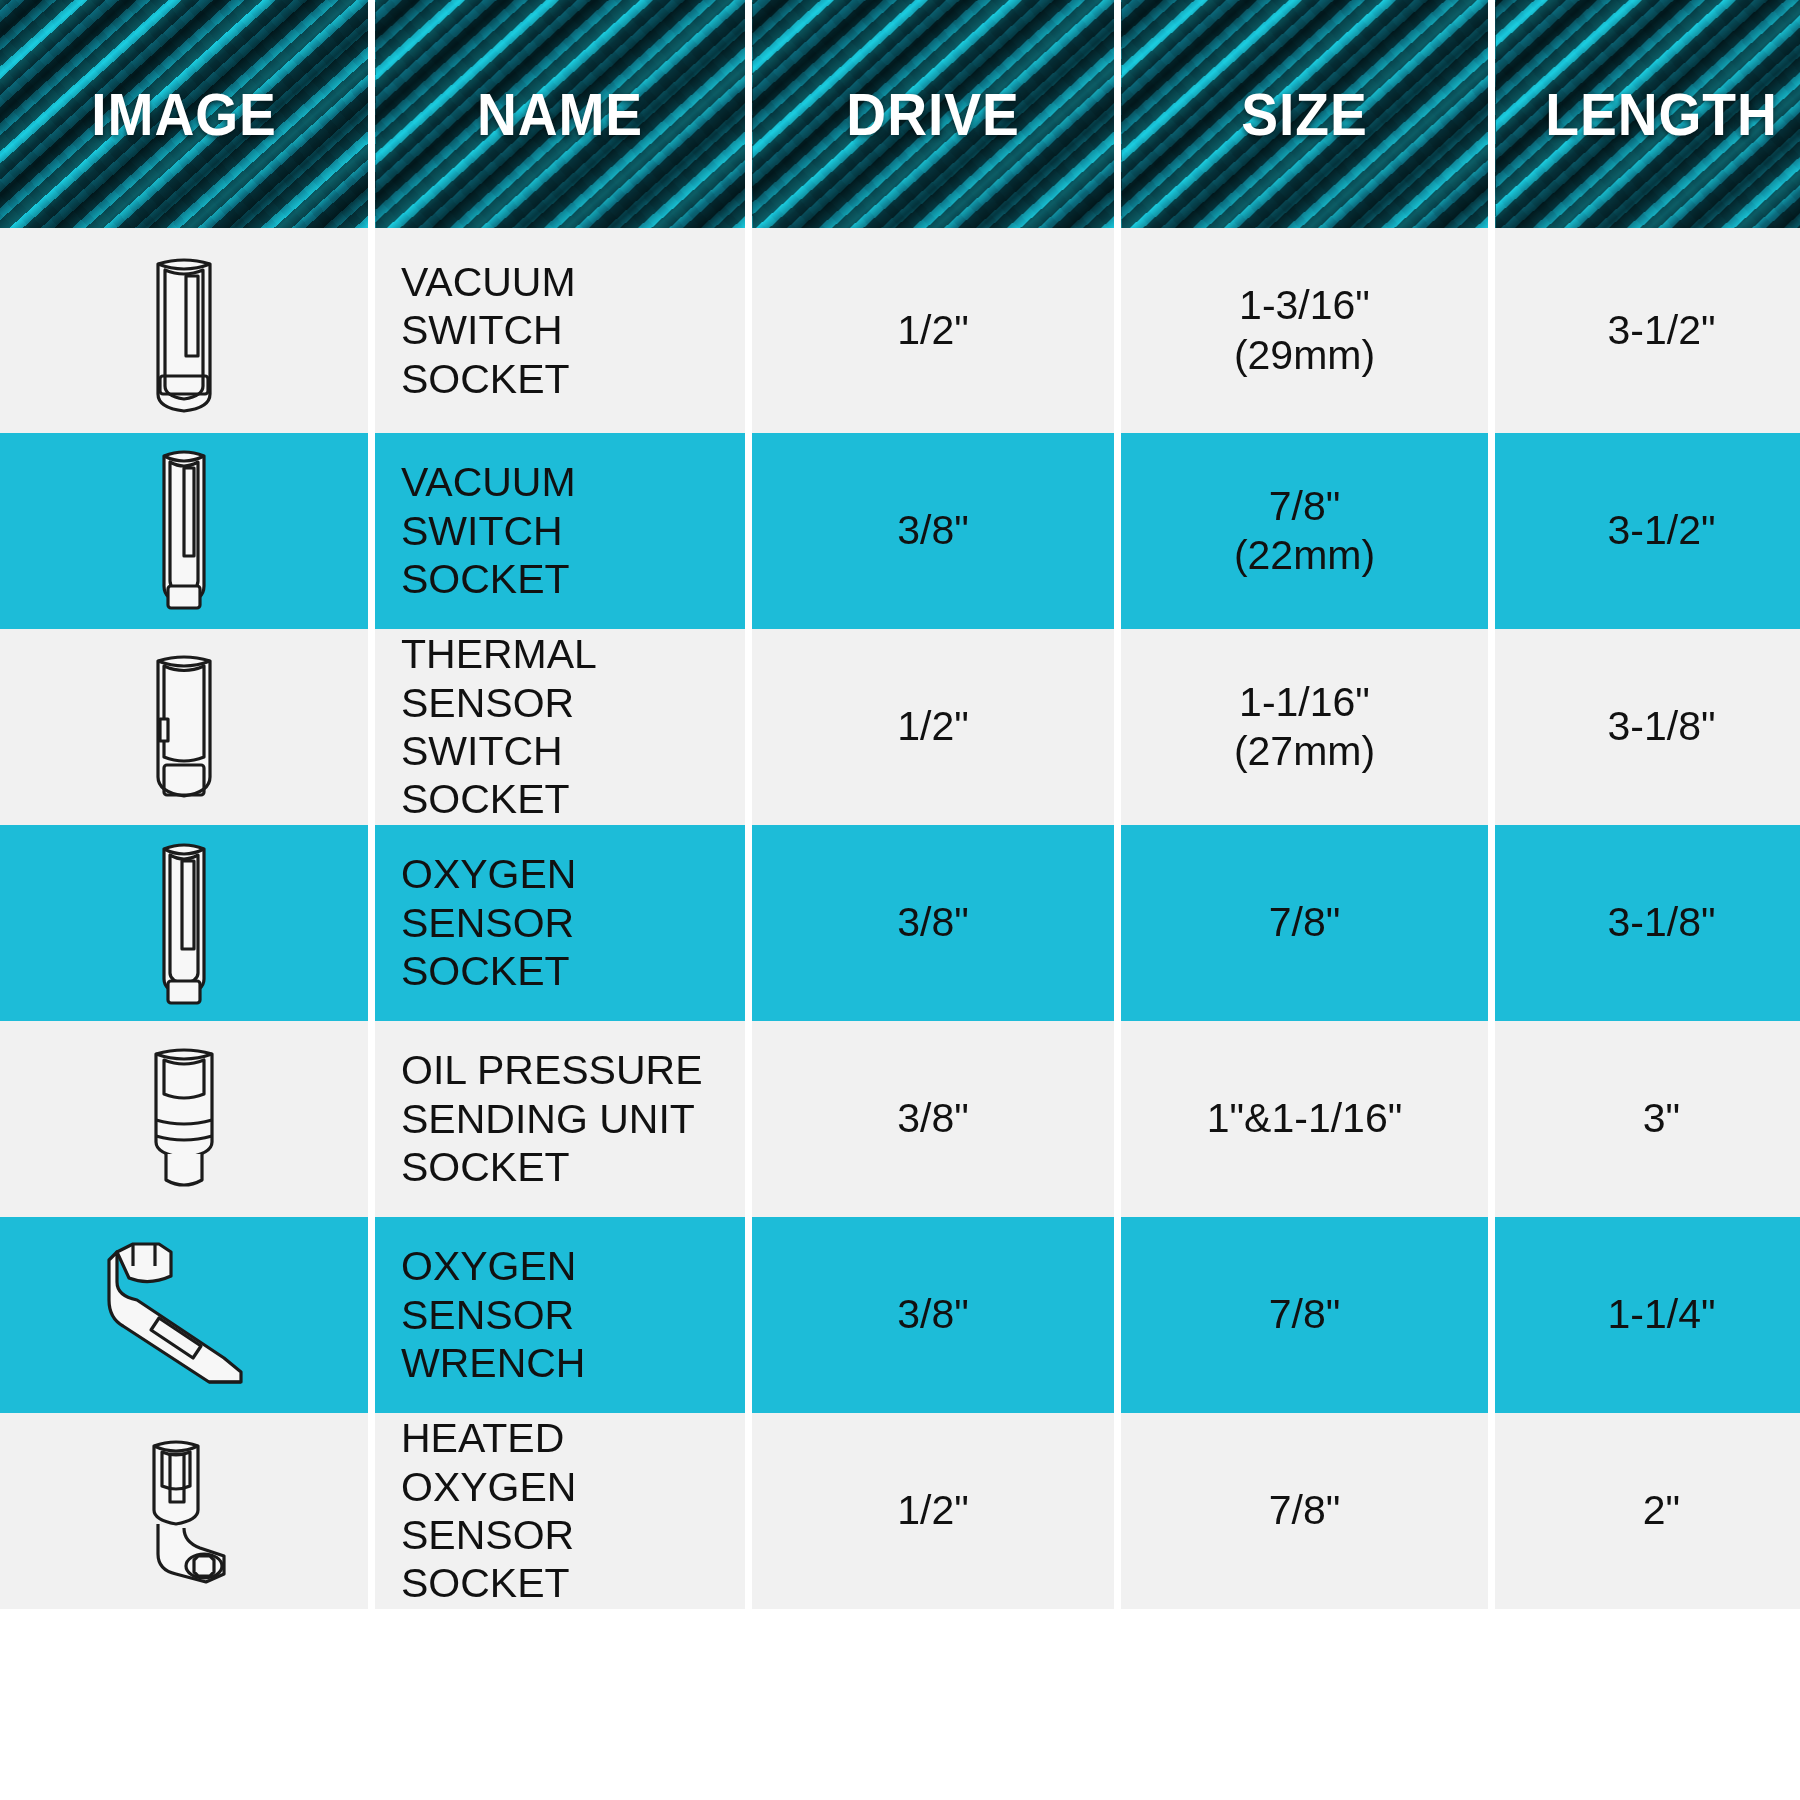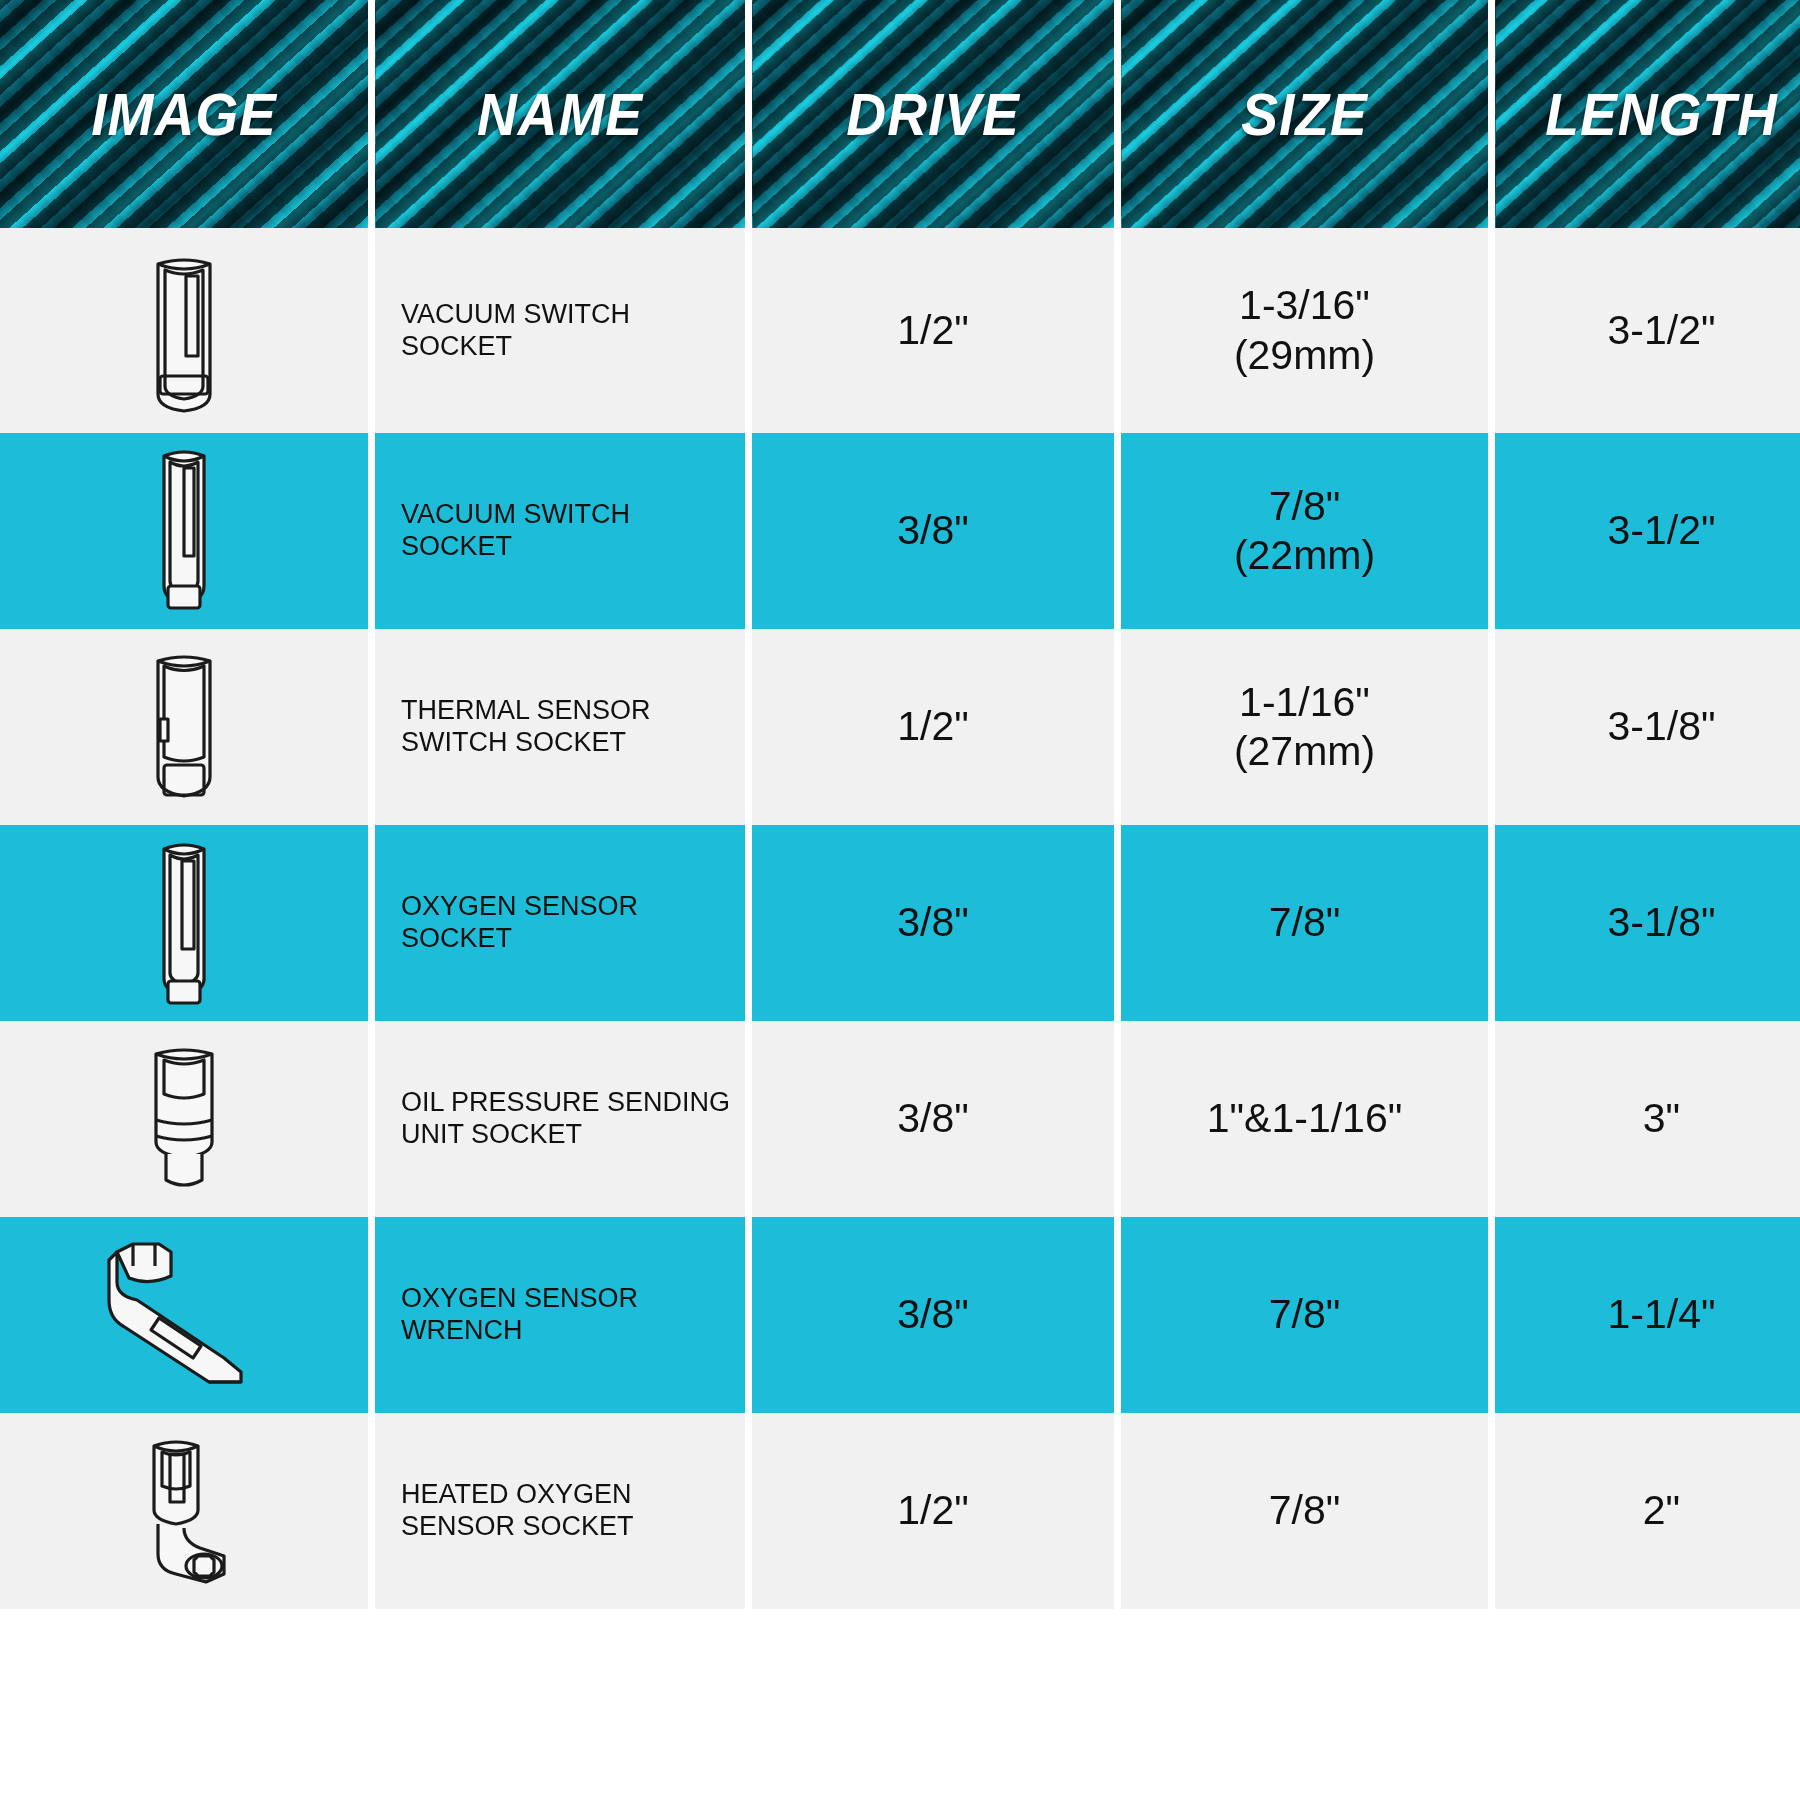--- a/index.html
+++ b/index.html
@@ -43,21 +43,20 @@
         rgba(255,255,255,0.00) 10px,
         rgba(255,255,255,0.09) 10px,
         rgba(255,255,255,0.09) 22px),
       repeating-linear-gradient(-42deg,
         #19c8dd 0px,
         #0c7a8c 14px,
         #04323b 30px,
         #0a6374 46px,
         #19c8dd 60px);
     background-blend-mode: normal, overlay, normal;
-    font-style: italic;
   }
   thead th:last-child { border-right: none; }
 
   thead th .hdr-label {
     position: relative;
     z-index: 2;
     display: block;
     color: #ffffff;
     font-size: 60px;
     font-weight: bold;
@@ -81,21 +80,21 @@
   tbody tr.row-light td { background: #f1f1f1; }
   tbody tr.row-accent td { background: #1dbcd8; }
 
   tbody tr { height: 200px; }
 
   .cell-name {
     text-align: left;
     padding-left: 26px;
     padding-right: 10px;
     line-height: 1.18;
-    font-size: 27px;
+    font-size: 41px;
     text-transform: uppercase;
   }
   .cell-center {
     text-align: center;
     line-height: 1.2;
     font-size: 41px;
   }
   .cell-center .sub {
     display: block;
   }

